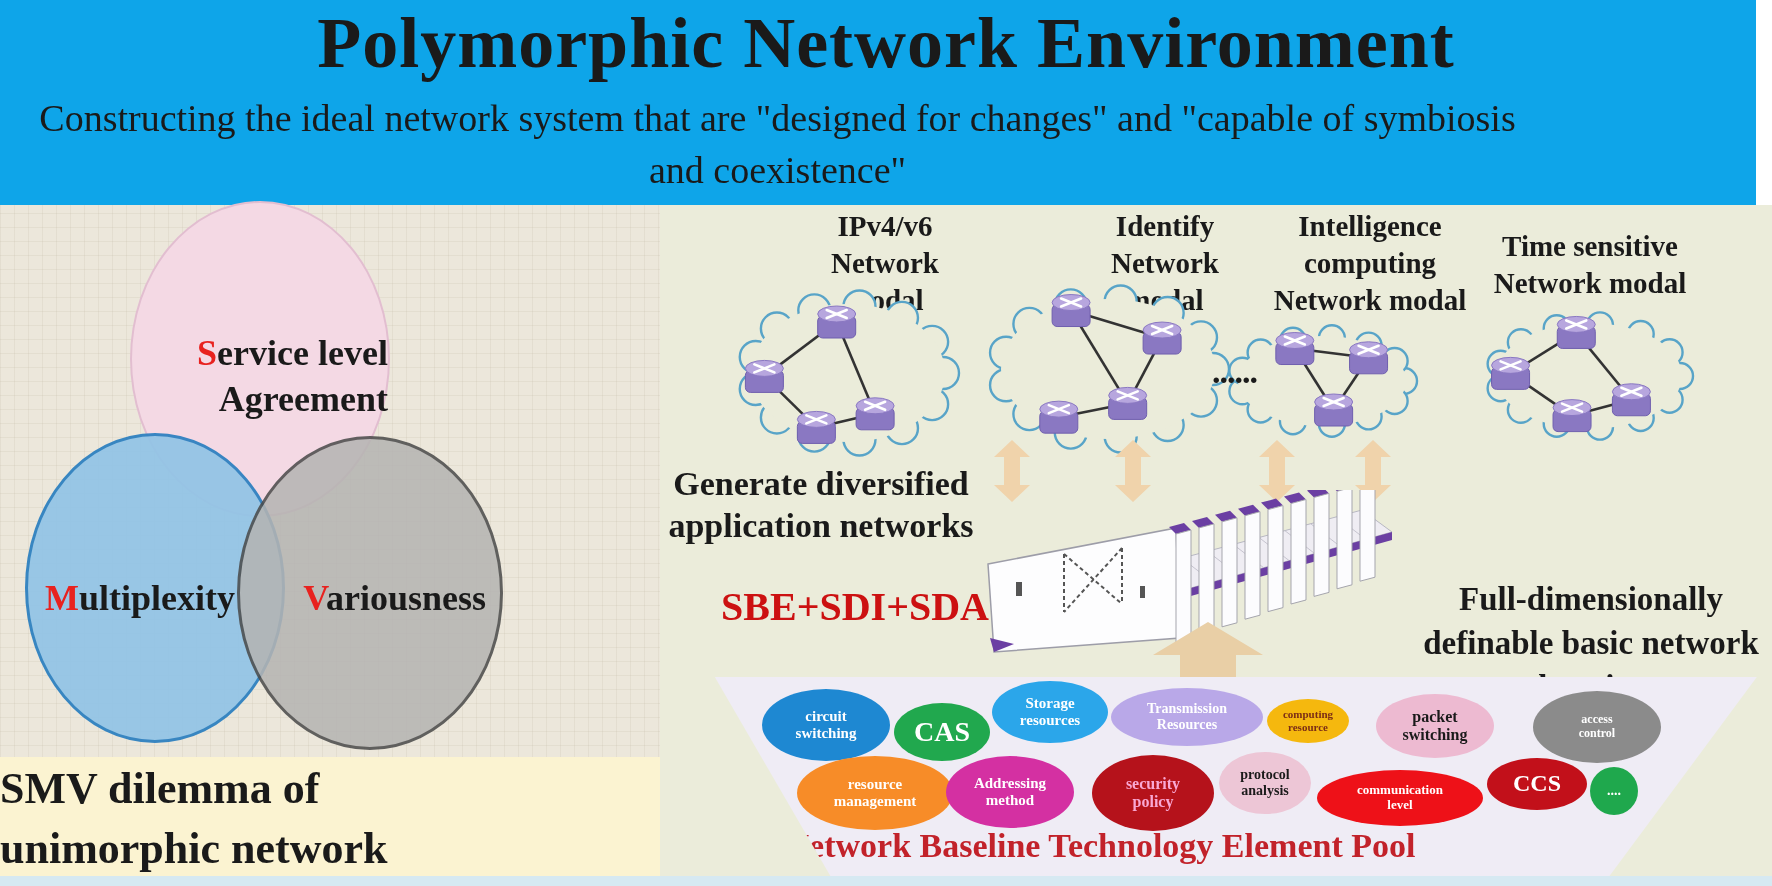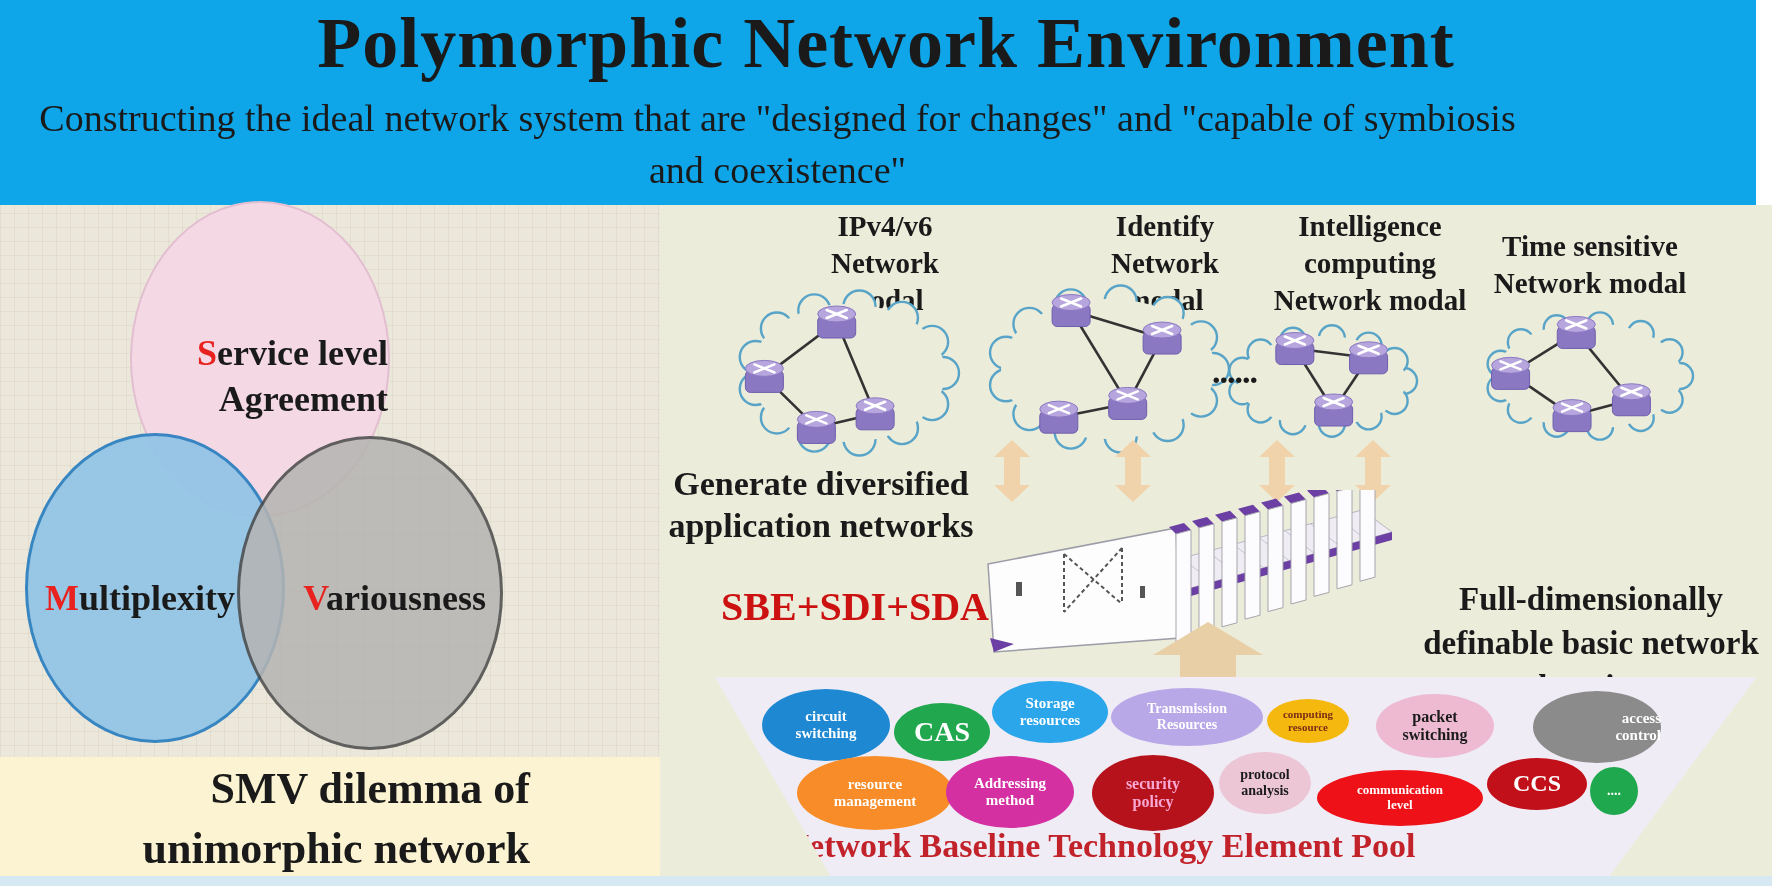--- a/index.html
+++ b/index.html
@@ -21,21 +21,21 @@
   .venn-circle{position:absolute;border-radius:50%;}
   #circle-sla{left:130px;top:-4px;width:256px;height:312px;background:#f4d9e4;border:2px solid #e2bed0;}
   #circle-multi{left:25px;top:228px;width:254px;height:304px;background:#92c4e6;border:3px solid #2b7fc0;opacity:.93;}
   #circle-various{left:237px;top:231px;width:260px;height:308px;background:#b5b4b2;border:3px solid #4a4a4a;opacity:.86;}
   .venn-label{position:absolute;text-align:right;font-weight:bold;font-size:36px;line-height:46px;}
   #label-sla{left:128px;top:125px;width:260px;}
   #label-multi{left:35px;top:370px;width:200px;}
   #label-various{left:286px;top:370px;width:200px;}
   .red-initial{color:#e8221f;}
   #caption-box{position:absolute;left:0;top:552px;width:660px;height:119px;background:#fbf3d1;}
-  #caption-box .cap{width:660px;padding-right:130px;box-sizing:border-box;text-align:right;
+  #caption-box .cap{width:660px;padding-right:130px;box-sizing:border-box;text-align:left;
     font-size:44px;font-weight:bold;line-height:56px;margin-top:4px;}
   
   #right-panel{position:absolute;left:660px;top:205px;width:1112px;height:681px;background:#ebecda;}
   .modal-label{position:absolute;text-align:center;font-weight:bold;font-size:29px;line-height:37px;}
   #cloud-dots{position:absolute;left:552px;top:148px;width:70px;font-size:34px;font-weight:bold;letter-spacing:-1px;}
   .cloud-svg{position:absolute;}
   .dbl-arrow{position:absolute;}
   #generate-text{position:absolute;left:0;top:258px;width:322px;text-align:center;
     font-size:34px;font-weight:bold;line-height:42px;}
   #sbe-text{position:absolute;left:30px;top:378px;width:330px;text-align:center;
@@ -357,21 +357,21 @@
             <div>Resources</div>
           </div>
           <div class="pool-oval" style="left: 567px; top: 22px; width: 82px; height: 44px; background: rgb(245, 184, 14); color: rgb(123, 45, 22); font-size: 11px;">
             <div>computing</div>
             <div>resource</div>
           </div>
           <div class="pool-oval" style="left: 676px; top: 17px; width: 118px; height: 64px; background: rgb(237, 186, 209); color: rgb(26, 26, 26); font-size: 16px;">
             <div>packet</div>
             <div>switching</div>
           </div>
-          <div class="pool-oval" style="left: 833px; top: 14px; width: 128px; height: 72px; background: rgb(139, 139, 139); color: rgb(255, 255, 255); font-size: 15px; align-items: flex-end;">
+          <div class="pool-oval" style="left: 833px; top: 14px; width: 128px; height: 72px; background: rgb(139, 139, 139); color: rgb(255, 255, 255); font-size: 12px;">
             <div>access</div>
             <div>control</div>
           </div>
           <div class="pool-oval" style="left: 97px; top: 79px; width: 156px; height: 74px; background: rgb(247, 140, 40); color: rgb(255, 255, 255); font-size: 15px;">
             <div>resource</div>
             <div>management</div>
           </div>
           <div class="pool-oval" style="left: 246px; top: 79px; width: 128px; height: 72px; background: rgb(212, 48, 162); color: rgb(255, 255, 255); font-size: 15px;">
             <div>Addressing</div>
             <div>method</div>

